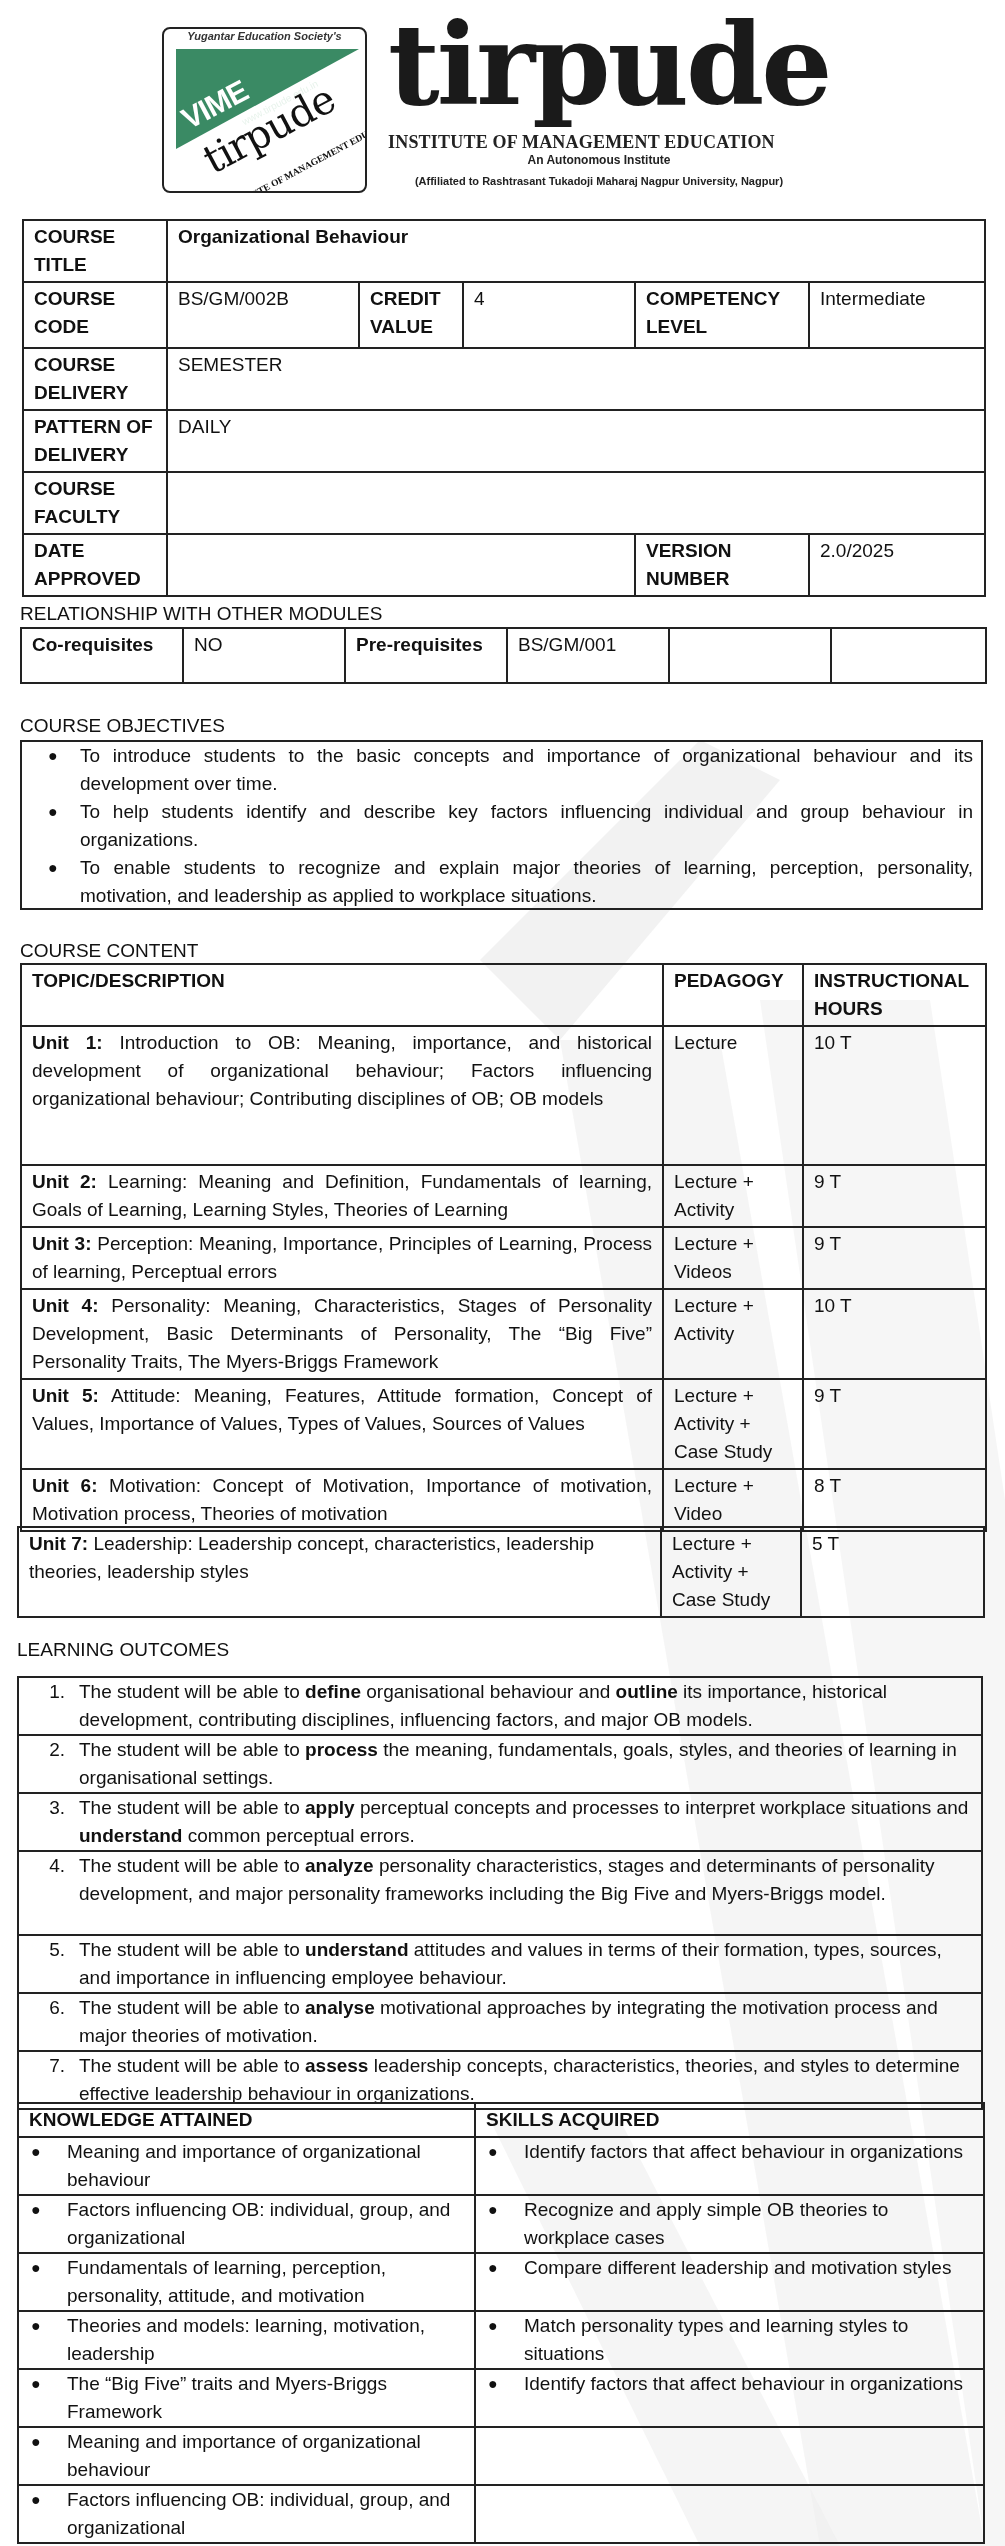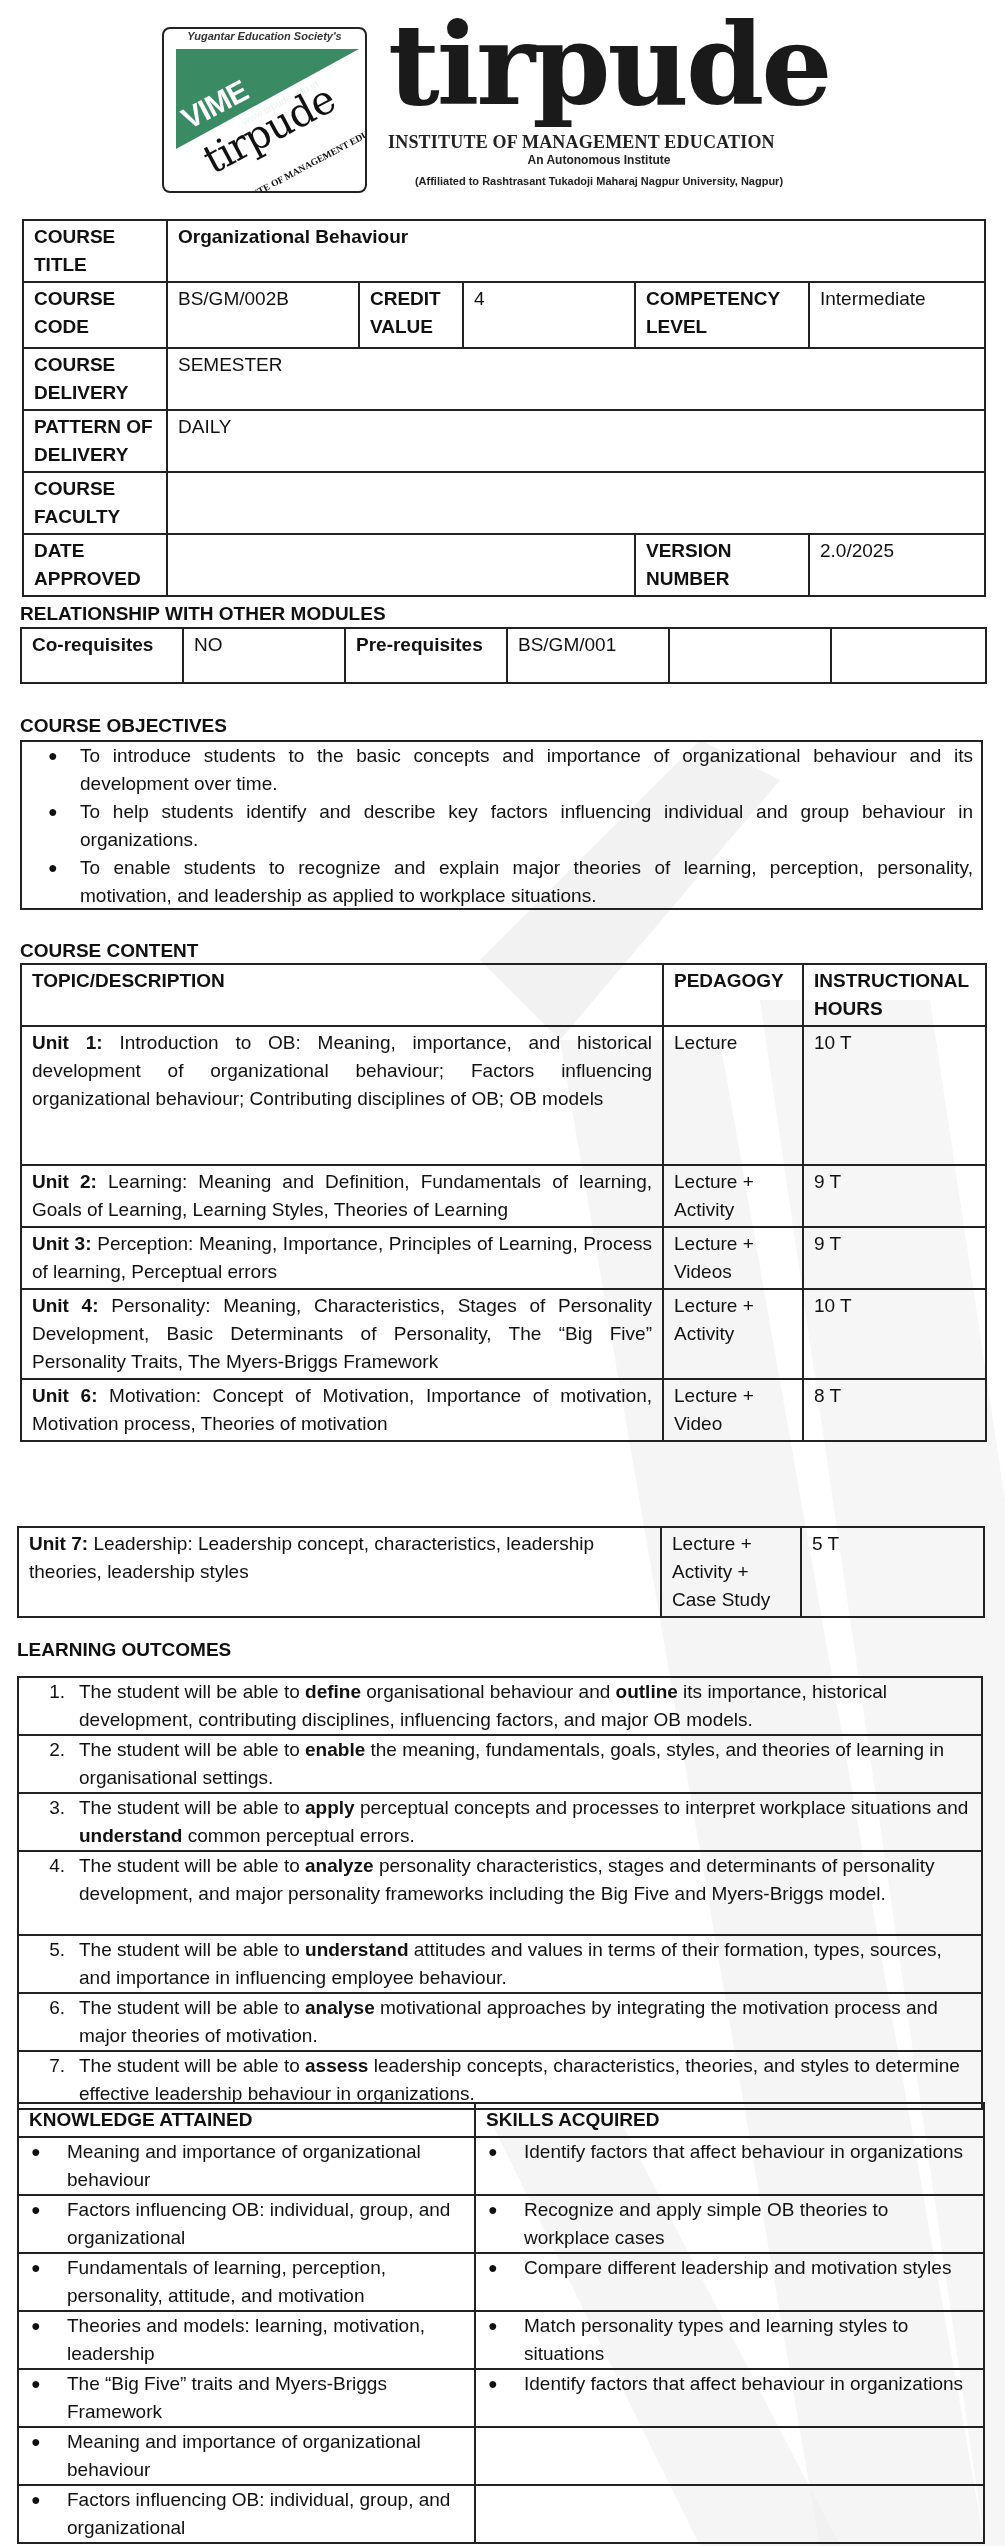--- a/index.html
+++ b/index.html
@@ -22,21 +22,21 @@
   .brand-auto { position: absolute; left: 388px; top: 153px; width: 422px; text-align: center; font-family: "Liberation Sans", sans-serif; font-weight: bold; font-size: 12px; line-height: 15px; color: #222; }
   .brand-aff { position: absolute; left: 388px; top: 174px; width: 422px; text-align: center; font-family: "Liberation Sans", sans-serif; font-weight: bold; font-size: 11px; line-height: 15px; color: #222; }
 
   
   table { border-collapse: collapse; position: absolute; background: transparent; table-layout: fixed; }
   td, th { border: 2px solid #222; vertical-align: top; padding: 2px 10px 2px 10px; text-align: left; font-weight: normal; }
   .b { font-weight: bold; }
   .center { text-align: left; margin-left: 25px; }
   .just { text-align: justify; }
 
-  .sec-title { position: absolute; left: 20px; font-weight: bold; font-size: 19px; line-height: 24px; }
+  .sec-title { position: absolute; left: 20px; font-weight: normal; font-size: 19px; line-height: 24px; }
 
   
   .obj-box { position: absolute; left: 20px; top: 740px; width: 963px; height: 170px; border: 2px solid #222; padding: 0 8px 0 8px; }
   .bullet-row { display: flex; }
   .bullet { width: 50px; flex: 0 0 50px; padding-left: 18px; font-size: 16px; }
   .bullet-text { flex: 1; text-align: justify; }
   .out-row td { padding: 0 8px 0 8px; }
   .out-cell { display: flex; }
   .out-cell .n { width: 52px; flex: 0 0 52px; text-align: right; padding-right: 14px; }
   .out-cell .t { flex: 1; }
@@ -180,20 +180,25 @@
     <tr style="height:57px">
       <td class="just"><span class="b">Unit 3:</span> <span>Perception: Meaning, Importance, Principles of Learning, Process of learning, Perceptual errors</span></td>
       <td>Lecture + Videos</td>
       <td class="center">9 T</td>
     </tr>
     <tr style="height:84px">
       <td class="just"><span class="b">Unit 4:</span> <span>Personality: Meaning, Characteristics, Stages of Personality Development, Basic Determinants of Personality, The “Big Five” Personality Traits, The Myers-Briggs Framework</span></td>
       <td>Lecture + Activity</td>
       <td class="center">10 T</td>
     </tr>
+    <tr style="height:84px">
+      <td class="just"><span class="b">Unit 5:</span> <span>Attitude: Meaning, Features, Attitude formation, Concept of Values, Importance of Values, Types of Values, Sources of Values</span></td>
+      <td>Lecture + Activity + Case Study</td>
+      <td class="center">9 T</td>
+    </tr>
     <tr style="height:57px">
       <td class="just"><span class="b">Unit 6:</span> <span>Motivation: Concept of Motivation, Importance of motivation, Motivation process, Theories of motivation</span></td>
       <td>Lecture + Video</td>
       <td class="center">8 T</td>
     </tr>
   </tbody>
     </table>
 
   <table style="left:17px; top:1526px; width:966px;">
     <colgroup>
@@ -218,21 +223,21 @@
             <div class="out-cell">
               <span class="n">1.</span>
               <span class="t"><span>The student will be able to </span><b>define</b><span> organisational behaviour and </span><b>outline</b><span> its importance, historical development, contributing disciplines, influencing factors, and major OB models.</span></span>
             </div>
           </td>
         </tr>
     <tr class="out-row" style="height:57px">
           <td>
             <div class="out-cell">
               <span class="n">2.</span>
-              <span class="t"><span>The student will be able to </span><b>enable</b><span> the meaning, fundamentals, goals, styles, and theories of learning in organisational settings.</span></span>
+              <span class="t"><span>The student will be able to </span><b>process</b><span> the meaning, fundamentals, goals, styles, and theories of learning in organisational settings.</span></span>
             </div>
           </td>
         </tr>
     <tr class="out-row" style="height:57px">
           <td>
             <div class="out-cell">
               <span class="n">3.</span>
               <span class="t"><span>The student will be able to </span><b>apply</b><span> perceptual concepts and processes to interpret workplace situations and </span><b>understand</b><span> common perceptual errors.</span></span>
             </div>
           </td>

